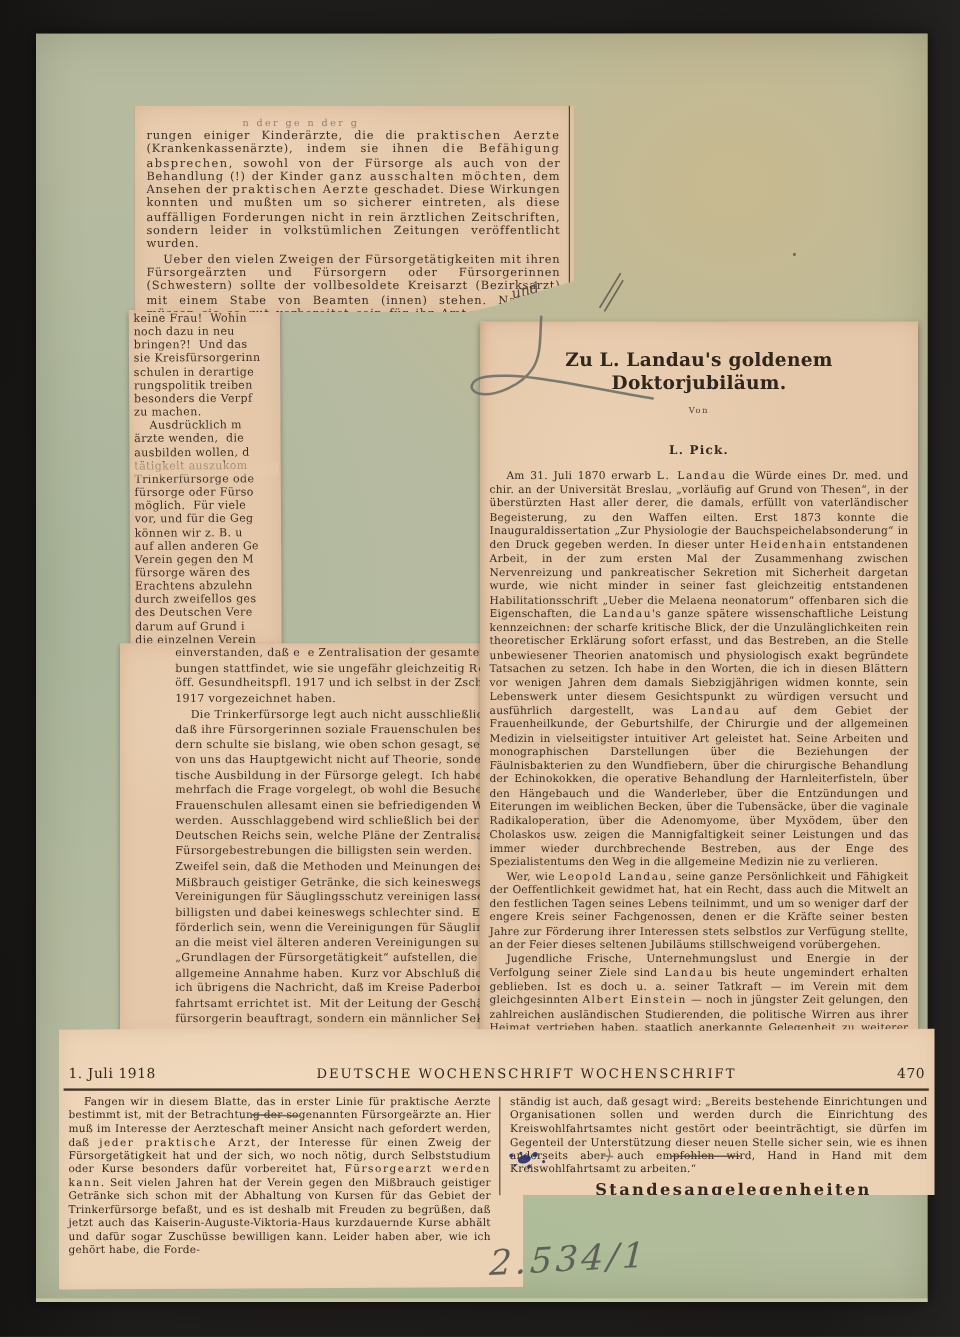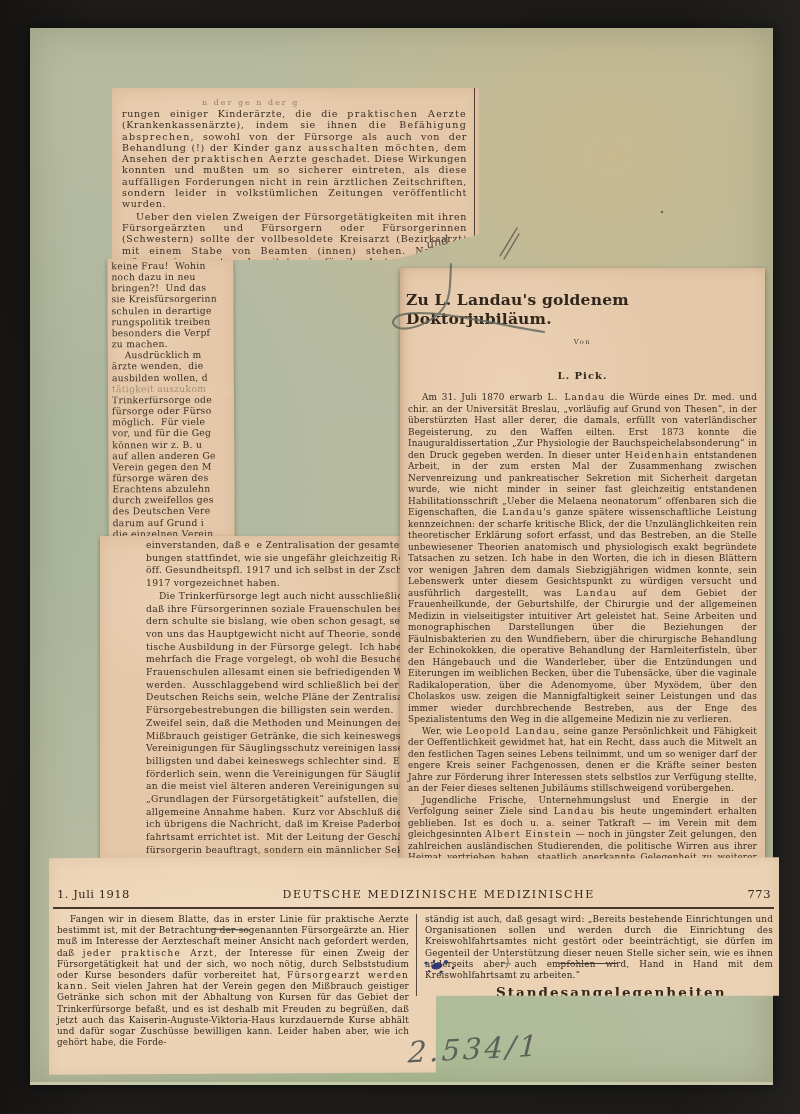--- a/index.html
+++ b/index.html
@@ -84,21 +84,21 @@
     position:absolute;left:198px;top:816px;width:112px;height:48px;z-index:3;
     background:radial-gradient(ellipse at 50% 50%, rgba(206,172,118,.5), rgba(206,172,118,0) 70%);
     filter:blur(2px);
   }
   
   .landau-clip{
     left:370px;top:240px;width:365px;height:594px;z-index:4;
     box-shadow: 0 2px 5px rgba(35,28,14,.45), inset 4px 0 8px -4px rgba(120,80,40,.3), inset 0 0 16px rgba(145,100,55,.14);
   }
   .landau-clip h1{
-    margin:22px 6px 10px 6px;text-align:left;
+    margin:22px 6px 10px 6px;text-align:center;
     font-size:15.5px;font-weight:bold;color:#30261c;letter-spacing:.2px;
   }
   .landau-clip .von{
     text-align:center;font-size:6.8px;letter-spacing:1.5px;color:#4a3e31;margin-bottom:3px;
   }
   .landau-clip .author{
     text-align:center;font-size:10px;font-weight:bold;letter-spacing:1px;margin-bottom:11px;color:#33291f;margin-top:24px;
   }
   .landau-clip p{
     margin:0;padding:0 8px;
@@ -226,22 +226,22 @@
       <div class="author">L. Pick.</div>
       <p>Am 31. Juli 1870 erwarb <span class="sperr">L. <span class="sperr">Landau</span></span> die Würde eines Dr. med. und chir. an der Universität Breslau, „vorläufig auf Grund von Thesen“, in der überstürzten Hast aller derer, die damals, erfüllt von vaterländischer Begeisterung, zu den Waffen eilten. Erst 1873 konnte die Inauguraldissertation „Zur Physiologie der Bauchspeichelabsonderung“ in den Druck gegeben werden. In dieser unter <span class="sperr">Heidenhain</span> entstandenen Arbeit, in der zum ersten Mal der Zusammenhang zwischen Nervenreizung und pankreatischer Sekretion mit Sicherheit dargetan wurde, wie nicht minder in seiner fast gleichzeitig entstandenen Habilitationsschrift „Ueber die Melaena neonatorum“ offenbaren sich die Eigenschaften, die <span class="sperr">Landau</span>'s ganze spätere wissenschaftliche Leistung kennzeichnen: der scharfe kritische Blick, der die Unzulänglichkeiten rein theoretischer Erklärung sofort erfasst, und das Bestreben, an die Stelle unbewiesener Theorien anatomisch und physiologisch exakt begründete Tatsachen zu setzen. Ich habe in den Worten, die ich in diesen Blättern vor wenigen Jahren dem damals Siebzigjährigen widmen konnte, sein Lebenswerk unter diesem Gesichtspunkt zu würdigen versucht und ausführlich dargestellt, was <span class="sperr">Landau</span> auf dem Gebiet der Frauenheilkunde, der Geburtshilfe, der Chirurgie und der allgemeinen Medizin in vielseitigster intuitiver Art geleistet hat. Seine Arbeiten und monographischen Darstellungen über die Beziehungen der Fäulnisbakterien zu den Wundfiebern, über die chirurgische Behandlung der Echinokokken, die operative Behandlung der Harnleiterfisteln, über den Hängebauch und die Wanderleber, über die Entzündungen und Eiterungen im weiblichen Becken, über die Tubensäcke, über die vaginale Radikaloperation, über die Adenomyome, über Myxödem, über den Cholaskos usw. zeigen die Mannigfaltigkeit seiner Leistungen und das immer wieder durchbrechende Bestreben, aus der Enge des Spezialistentums den Weg in die allgemeine Medizin nie zu verlieren.</p>
       <p>Wer, wie <span class="sperr">Leopold <span class="sperr">Landau</span></span>, seine ganze Persönlichkeit und Fähigkeit der Oeffentlichkeit gewidmet hat, hat ein Recht, dass auch die Mitwelt an den festlichen Tagen seines Lebens teilnimmt, und um so weniger darf der engere Kreis seiner Fachgenossen, denen er die Kräfte seiner besten Jahre zur Förderung ihrer Interessen stets selbstlos zur Verfügung stellte, an der Feier dieses seltenen Jubiläums stillschweigend vorübergehen.</p>
       <p>Jugendliche Frische, Unternehmungslust und Energie in der Verfolgung seiner Ziele sind <span class="sperr">Landau</span> bis heute ungemindert erhalten geblieben. Ist es doch u. a. seiner Tatkraft — im Verein mit dem gleichgesinnten <span class="sperr">Albert Einstein</span> — noch in jüngster Zeit gelungen, den zahlreichen ausländischen Studierenden, die politische Wirren aus ihrer Heimat vertrieben haben, staatlich anerkannte Gelegenheit zu weiterer Ausbildung zu verschaffen und für diesen Zweck eine Reihe hervorragender Berliner Universitätslehrer in eine feste Organisation zusammenzuschmelzen.</p>
       <p>Möge <span class="sperr">Landau</span> mit Allem, was wir an seiner starken Persönlichkeit verehren und an ihm lieben, noch auf lange Jahre unter uns wirken!</p>
     </div>
 
     <div class="clip bottom-clip">
       <div class="jheader">
         <span>1. Juli 1918</span>
-        <span class="jname">DEUTSCHE MEDIZINISCHE MEDIZINISCHE</span>
-        <span>773</span>
+        <span class="jname">DEUTSCHE WOCHENSCHRIFT WOCHENSCHRIFT</span>
+        <span>470</span>
       </div>
       <div class="jrule"></div>
       <div class="jdivider"></div>
       <div class="jcol jcol-left">
         <p class="ind">Fangen wir in diesem Blatte, das in erster Linie für praktische Aerzte bestimmt ist, mit der Betrachtung der sogenannten Fürsorgeärzte an. Hier muß im Interesse der Aerzteschaft meiner Ansicht nach gefordert werden, daß <span class="sperr">jeder praktische Arzt</span>, der Interesse für einen Zweig der Fürsorgetätigkeit hat und der sich, wo noch nötig, durch Selbststudium oder Kurse besonders dafür vorbereitet hat, <span class="sperr">Fürsorgearzt werden kann</span>. Seit vielen Jahren hat der Verein gegen den Mißbrauch geistiger Getränke sich schon mit der Abhaltung von Kursen für das Gebiet der Trinkerfürsorge befaßt, und es ist deshalb mit Freuden zu begrüßen, daß jetzt auch das Kaiserin-Auguste-Viktoria-Haus kurzdauernde Kurse abhält und dafür sogar Zuschüsse bewilligen kann. Leider haben aber, wie ich gehört habe, die Forde-</p>
       </div>
       <div class="jcol jcol-right">
         <p>ständig ist auch, daß gesagt wird: „Bereits bestehende Einrichtungen und Organisationen sollen und werden durch die Einrichtung des Kreiswohlfahrtsamtes nicht gestört oder beeinträchtigt, sie dürfen im Gegenteil der Unterstützung dieser neuen Stelle sicher sein, wie es ihnen anderseits aber auch empfohlen wird, Hand in Hand mit dem Kreiswohlfahrtsamt zu arbeiten.“</p>
       </div>
       <div class="end-rule"></div>

